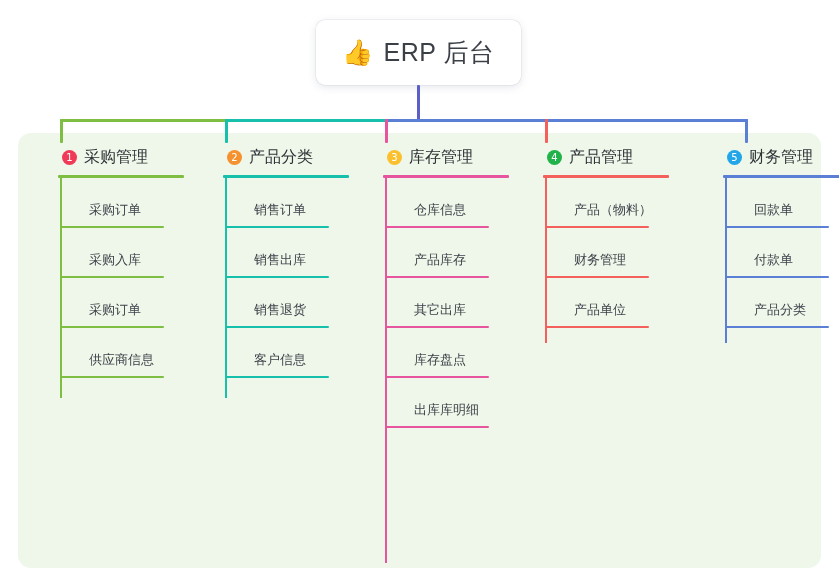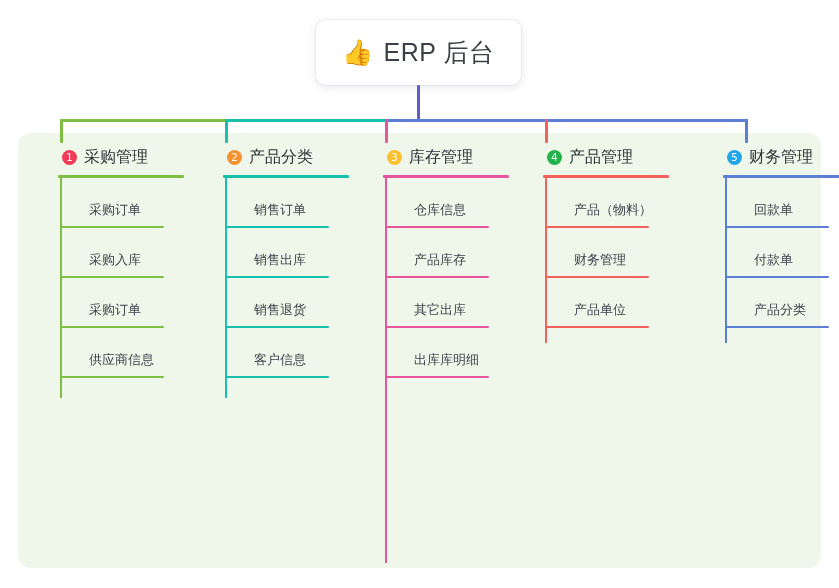--- a/index.html
+++ b/index.html
@@ -256,20 +256,25 @@
             <div class="leaf-label">产品库存</div>
             <div class="leaf-rule" style="background: rgb(232, 85, 159);"></div>
           </div>
           <div class="leaf">
             <div class="leaf-tick" style="background: rgb(232, 85, 159);"></div>
             <div class="leaf-label">其它出库</div>
             <div class="leaf-rule" style="background: rgb(232, 85, 159);"></div>
           </div>
           <div class="leaf">
             <div class="leaf-tick" style="background: rgb(232, 85, 159);"></div>
+            <div class="leaf-label">库存盘点</div>
+            <div class="leaf-rule" style="background: rgb(232, 85, 159);"></div>
+          </div>
+          <div class="leaf">
+            <div class="leaf-tick" style="background: rgb(232, 85, 159);"></div>
             <div class="leaf-label">出库库明细</div>
             <div class="leaf-rule" style="background: rgb(232, 85, 159);"></div>
           </div>
         </div>
       </div>
       <div class="column" style="left: 525px;">
         <div class="col-head">
           <span class="badge" style="background: rgb(33, 179, 74);">4</span>
           <span class="col-title">产品管理</span>
         </div>

